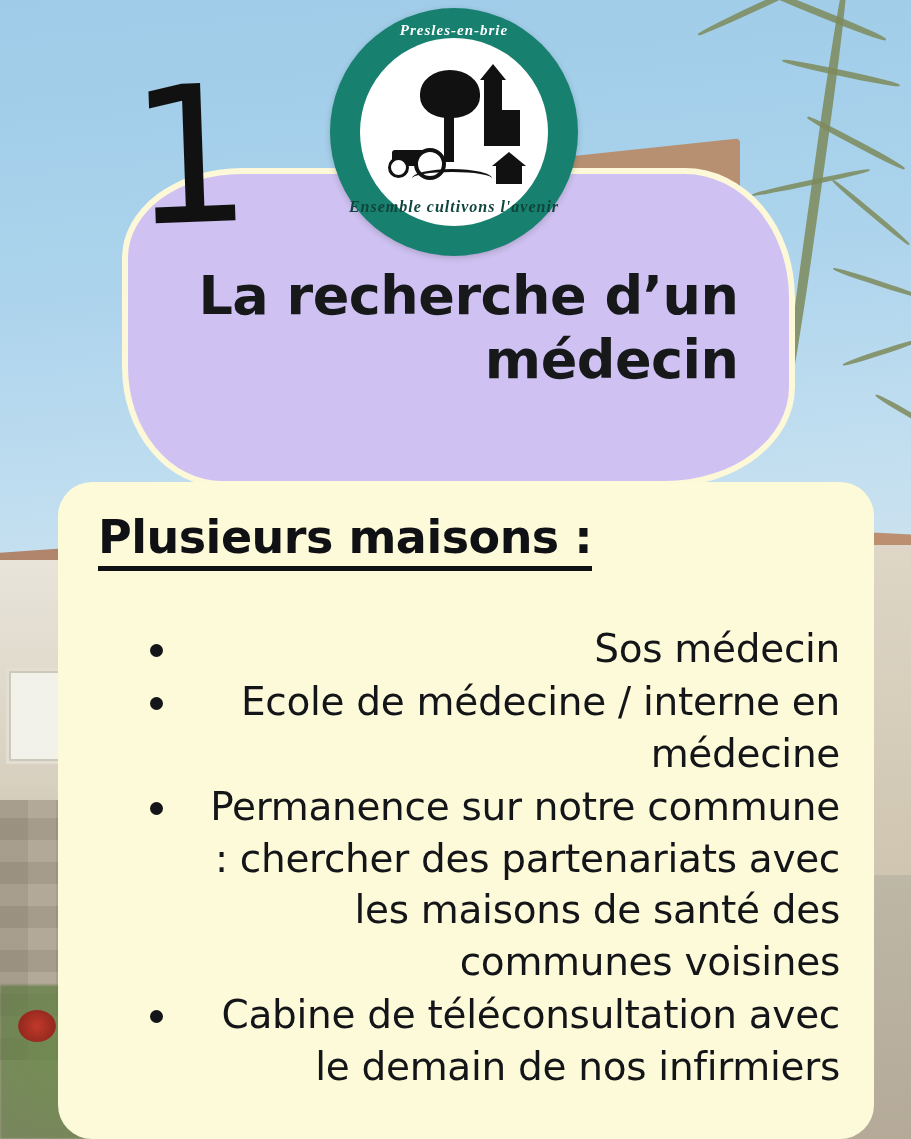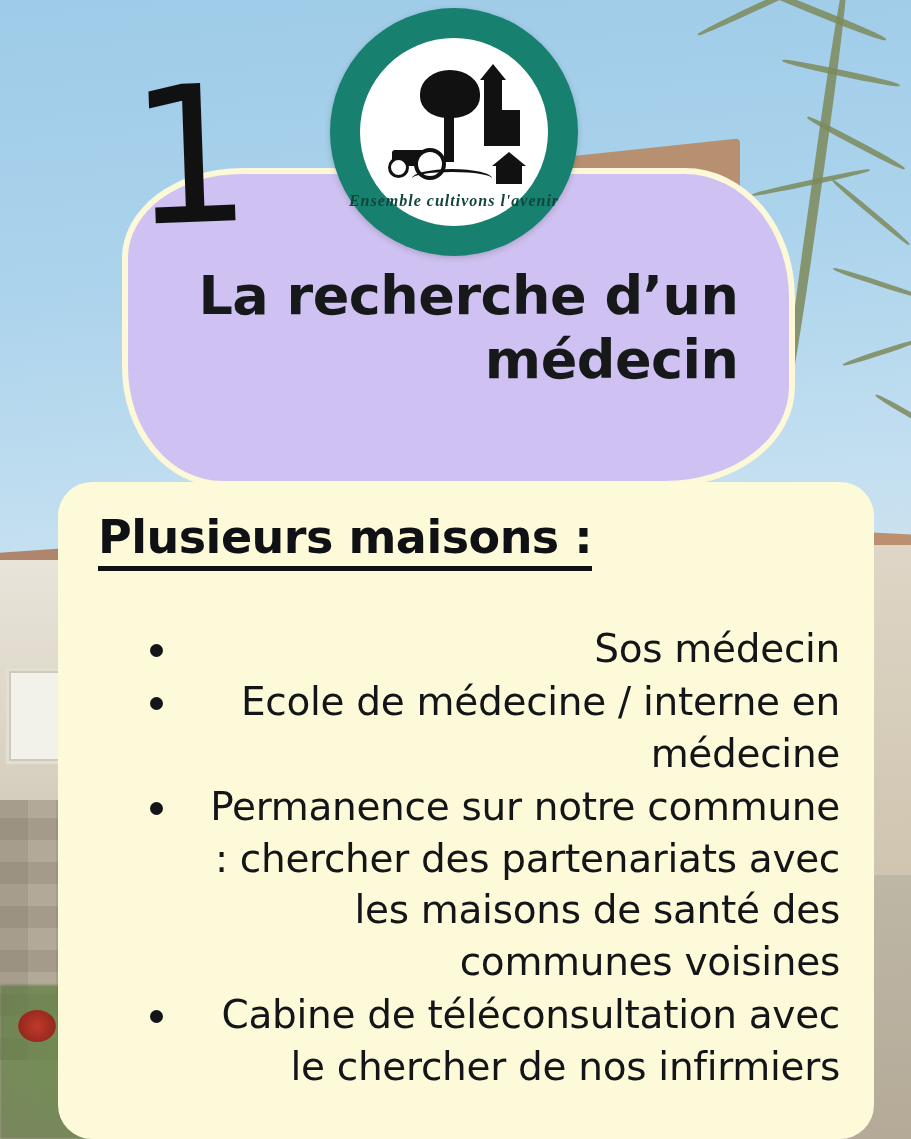--- a/index.html
+++ b/index.html
@@ -154,21 +154,21 @@
     top: 14px;
     font-size: 15px;
   }
   .logo-text-curve {
     top: 38px;
     font-size: 16px;
     color: #10453c;
     font-weight: 700;
   }
   .logo-text-bottom {
-    bottom: 46px;
+    bottom: 40px;
     font-size: 16px;
     color: #10453c;
   }
   .logo-art {
     position: absolute;
     left: 52px;
     top: 62px;
     width: 144px;
     height: 120px;
   }
@@ -382,20 +382,21 @@
     <div class="branch" style="left:60px; top:20px; width:150px; height:6px; transform:rotate(-25deg);"></div>
     <div class="branch" style="left:170px; top:160px; width:110px; height:6px; transform:rotate(28deg);"></div>
     <div class="branch" style="left:190px; top:230px; width:100px; height:5px; transform:rotate(40deg);"></div>
     <div class="branch" style="left:120px; top:200px; width:120px; height:5px; transform:rotate(-12deg);"></div>
     <div class="branch" style="left:200px; top:300px; width:90px; height:5px; transform:rotate(18deg);"></div>
     <div class="branch" style="left:210px; top:370px; width:80px; height:5px; transform:rotate(-18deg);"></div>
     <div class="branch" style="left:240px; top:430px; width:70px; height:5px; transform:rotate(30deg);"></div>
   </div>
 
   <div class="logo">
+    <div class="logo-text-top">Presles-en-brie</div>
     <div class="logo-inner"></div>
     <div class="logo-art">
       <div class="logo-tree-crown"></div>
       <div class="logo-tree-trunk"></div>
       <div class="logo-church">
         <div class="logo-church-roof"></div>
         <div class="logo-church-tower"></div>
         <div class="logo-church-body"></div>
       </div>
       <div class="logo-tractor">
@@ -419,17 +420,17 @@
   </div>
 
   <div class="content-card">
     <div>
       <span class="card-heading">Plusieurs maisons :</span>
     </div>
     <ul class="card-list">
       <li>Sos médecin</li>
       <li>Ecole de médecine / interne en médecine</li>
       <li>Permanence sur notre commune : chercher des partenariats avec les maisons de santé des communes voisines</li>
-      <li>Cabine de téléconsultation avec le chercher de nos infirmiers</li>
+      <li>Cabine de téléconsultation avec le demain de nos infirmiers</li>
     </ul>
   </div>
 
 </div>
 
 </body></html>

